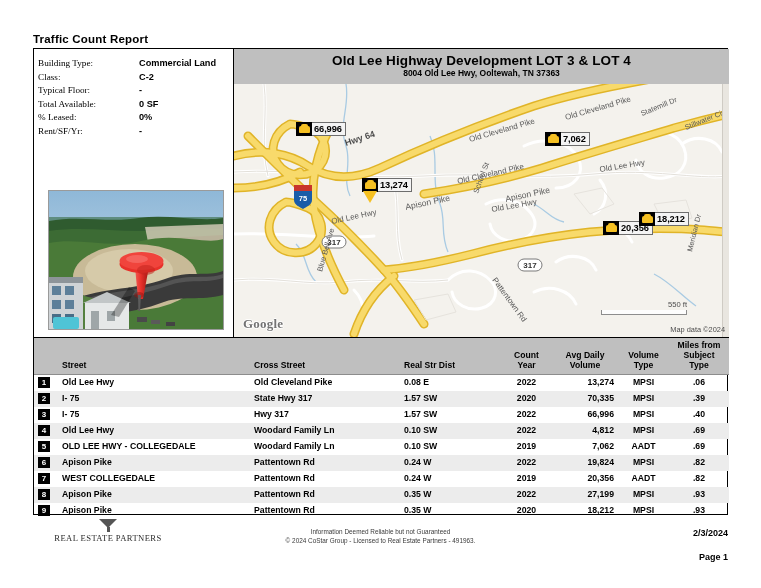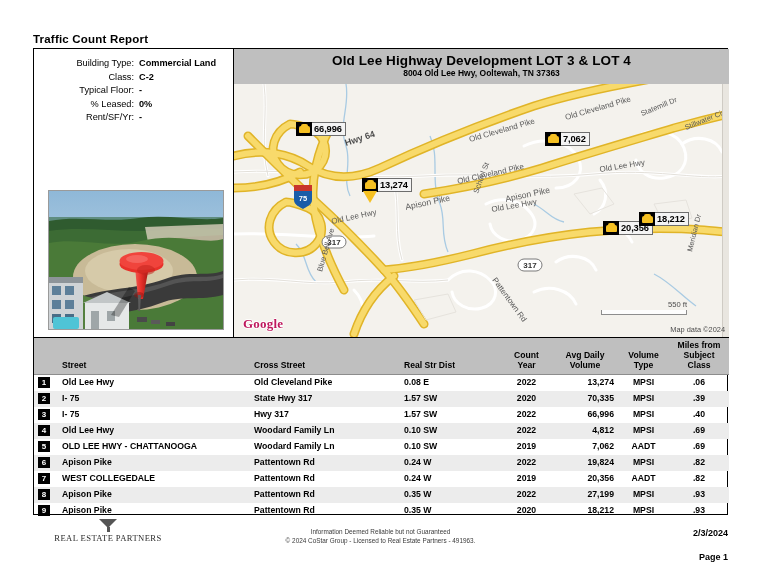--- a/index.html
+++ b/index.html
@@ -75,23 +75,24 @@
     padding: 8px 8px 0 4px;
   }
   .info-row {
     display: flex;
     font-size: 9.2px;
     line-height: 13.6px;
     white-space: nowrap;
   }
   .info-label {
     width: 96px;
-    text-align: right;
+    text-align: left;
     padding-right: 5px;
     flex: 0 0 auto;
+    font-family: Liberation Serif, serif;
   }
   .info-value {
     font-weight: bold;
   }
 
   
   #photo-frame {
     position: absolute;
     left: 14px;
     top: 141px;
@@ -168,21 +169,21 @@
     border-right: 7px solid transparent;
     border-top: 12px solid #f5c022;
   }
 
   #google-logo {
     position: absolute;
     left: 9px; bottom: 5px;
     font-family: "Liberation Serif", serif;
     font-size: 13px;
     font-weight: bold;
-    color: #be185d;
+    color: #737373;
     letter-spacing: .2px;
     text-shadow: 1px 0 0 #fff, -1px 0 0 #fff, 0 1px 0 #fff, 0 -1px 0 #fff;
   }
   #map-scale {
     position: absolute;
     right: 42px; bottom: 22px;
     width: 86px;
     text-align: right;
   }
   #map-scale .sc-text {
@@ -332,20 +333,24 @@
       <span class="info-label">Building Type:</span>
       <span class="info-value">Commercial Land</span>
     </div>
     <div class="info-row">
       <span class="info-label">Class:</span>
       <span class="info-value">C-2</span>
     </div>
     <div class="info-row">
       <span class="info-label">Typical Floor:</span>
       <span class="info-value">-</span>
+    </div>
+    <div class="info-row">
+      <span class="info-label">Total Available:</span>
+      <span class="info-value">0 SF</span>
     </div>
     <div class="info-row">
       <span class="info-label">% Leased:</span>
       <span class="info-value">0%</span>
     </div>
     <div class="info-row">
       <span class="info-label">Rent/SF/Yr:</span>
       <span class="info-value">-</span>
     </div>
   </div>
@@ -585,21 +590,21 @@
           <th class="ta-c">
             <span>Avg Daily</span><br>
             <span>Volume</span>
           </th>
           <th class="ta-c">
             <span>Volume</span><br>
             <span>Type</span>
           </th>
           <th class="ta-c">
             <span>Miles from</span><br>
-            <span>Subject Class</span>
+            <span>Subject Type</span>
           </th>
         </tr>
       </thead>
       <tbody id="tbody">
           <tr>
             <td><span class="numbadge">1</span></td>
             <td class="">Old Lee Hwy</td>
             <td class="">Old Cleveland Pike</td>
             <td class="">0.08 E</td>
             <td class="ta-c">2022</td>
@@ -632,21 +637,21 @@
             <td class="">Old Lee Hwy</td>
             <td class="">Woodard Family Ln</td>
             <td class="">0.10 SW</td>
             <td class="ta-c">2022</td>
             <td class="ta-r">4,812</td>
             <td class="ta-c">MPSI</td>
             <td class="ta-c">.69</td>
           </tr>
           <tr>
             <td><span class="numbadge">5</span></td>
-            <td class="">OLD LEE HWY - CHATTANOOGA</td>
+            <td class="">OLD LEE HWY - COLLEGEDALE</td>
             <td class="">Woodard Family Ln</td>
             <td class="">0.10 SW</td>
             <td class="ta-c">2019</td>
             <td class="ta-r">7,062</td>
             <td class="ta-c">AADT</td>
             <td class="ta-c">.69</td>
           </tr>
           <tr class="alt">
             <td><span class="numbadge">6</span></td>
             <td class="">Apison Pike</td>

